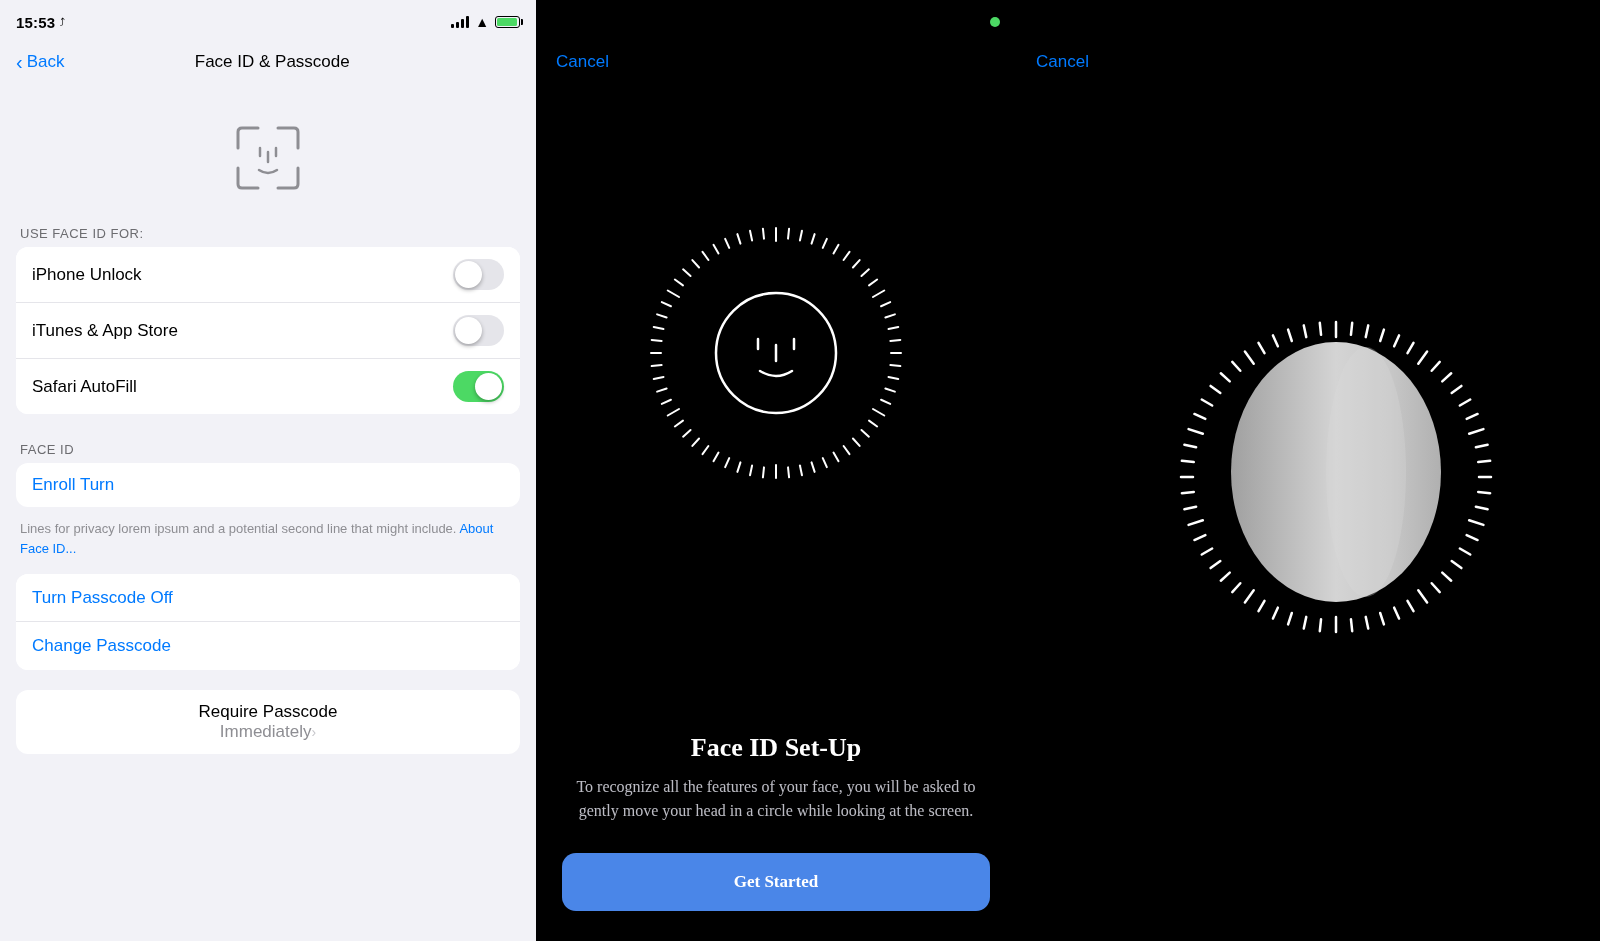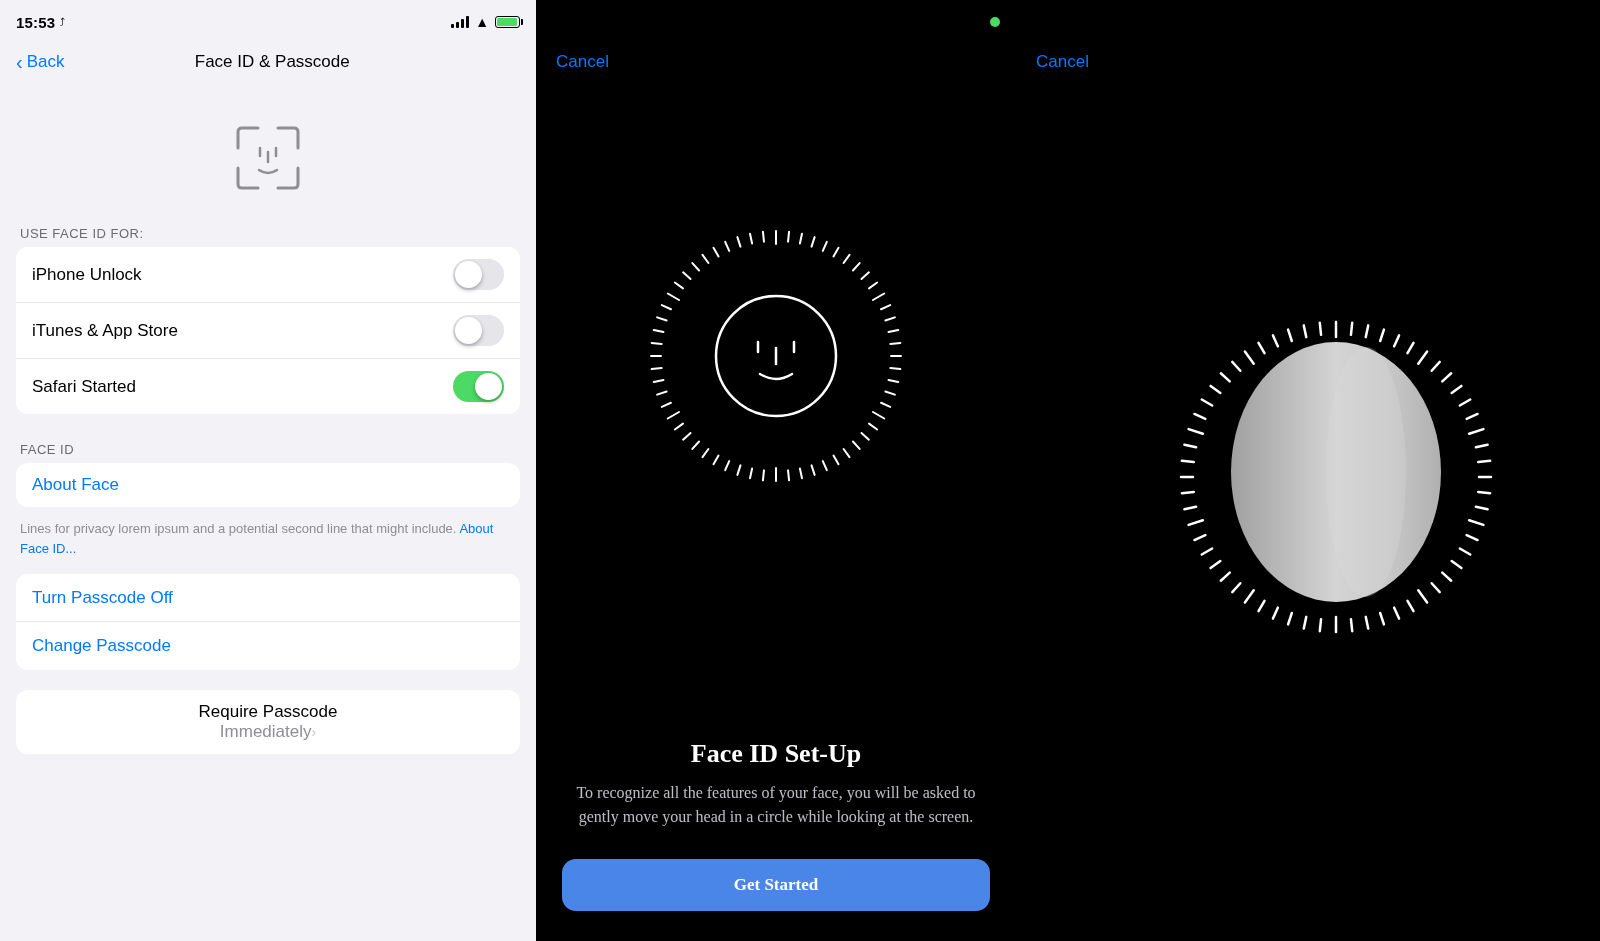--- a/index.html
+++ b/index.html
@@ -353,21 +353,21 @@
       font-size: 16px;
       color: #ebebf5;
       text-align: center;
       line-height: 1.5;
       margin-bottom: 30px;
       opacity: 0.8;
     }
 
     .get-started-btn {
       width: 100%;
-      height: 52px;
+      height: 58px;
       background: #4a86e8;
       border-radius: 14px;
       display: flex;
       align-items: center;
       justify-content: center;
       cursor: pointer;
     }
 
     .get-started-label {
       font-size: 17px;
@@ -448,31 +448,31 @@
         <div class="toggle-knob"></div>
       </div>
     </div>
     <div class="settings-row">
       <span class="row-label">iTunes &amp; App Store</span>
       <div class="toggle toggle-off">
         <div class="toggle-knob"></div>
       </div>
     </div>
     <div class="settings-row">
-      <span class="row-label">Safari Started</span>
+      <span class="row-label">Safari AutoFill</span>
       <div class="toggle toggle-on">
         <div class="toggle-knob"></div>
       </div>
     </div>
   </div>
 
   <div class="section-face-id">
     <div class="face-id-section-label">FACE ID</div>
     <div class="enroll-face-row settings-group">
-      <span class="row-label-blue">About Face</span>
+      <span class="row-label-blue">Enroll Turn</span>
     </div>
     <div class="privacy-text">
       <span>Lines for privacy lorem ipsum and a potential second line that might include.</span>
       <span class="privacy-link">About Face ID...</span>
     </div>
   </div>
 
   <div class="passcode-group">
     <div class="settings-row">
       <span class="row-label-blue">Turn Passcode Off</span>

